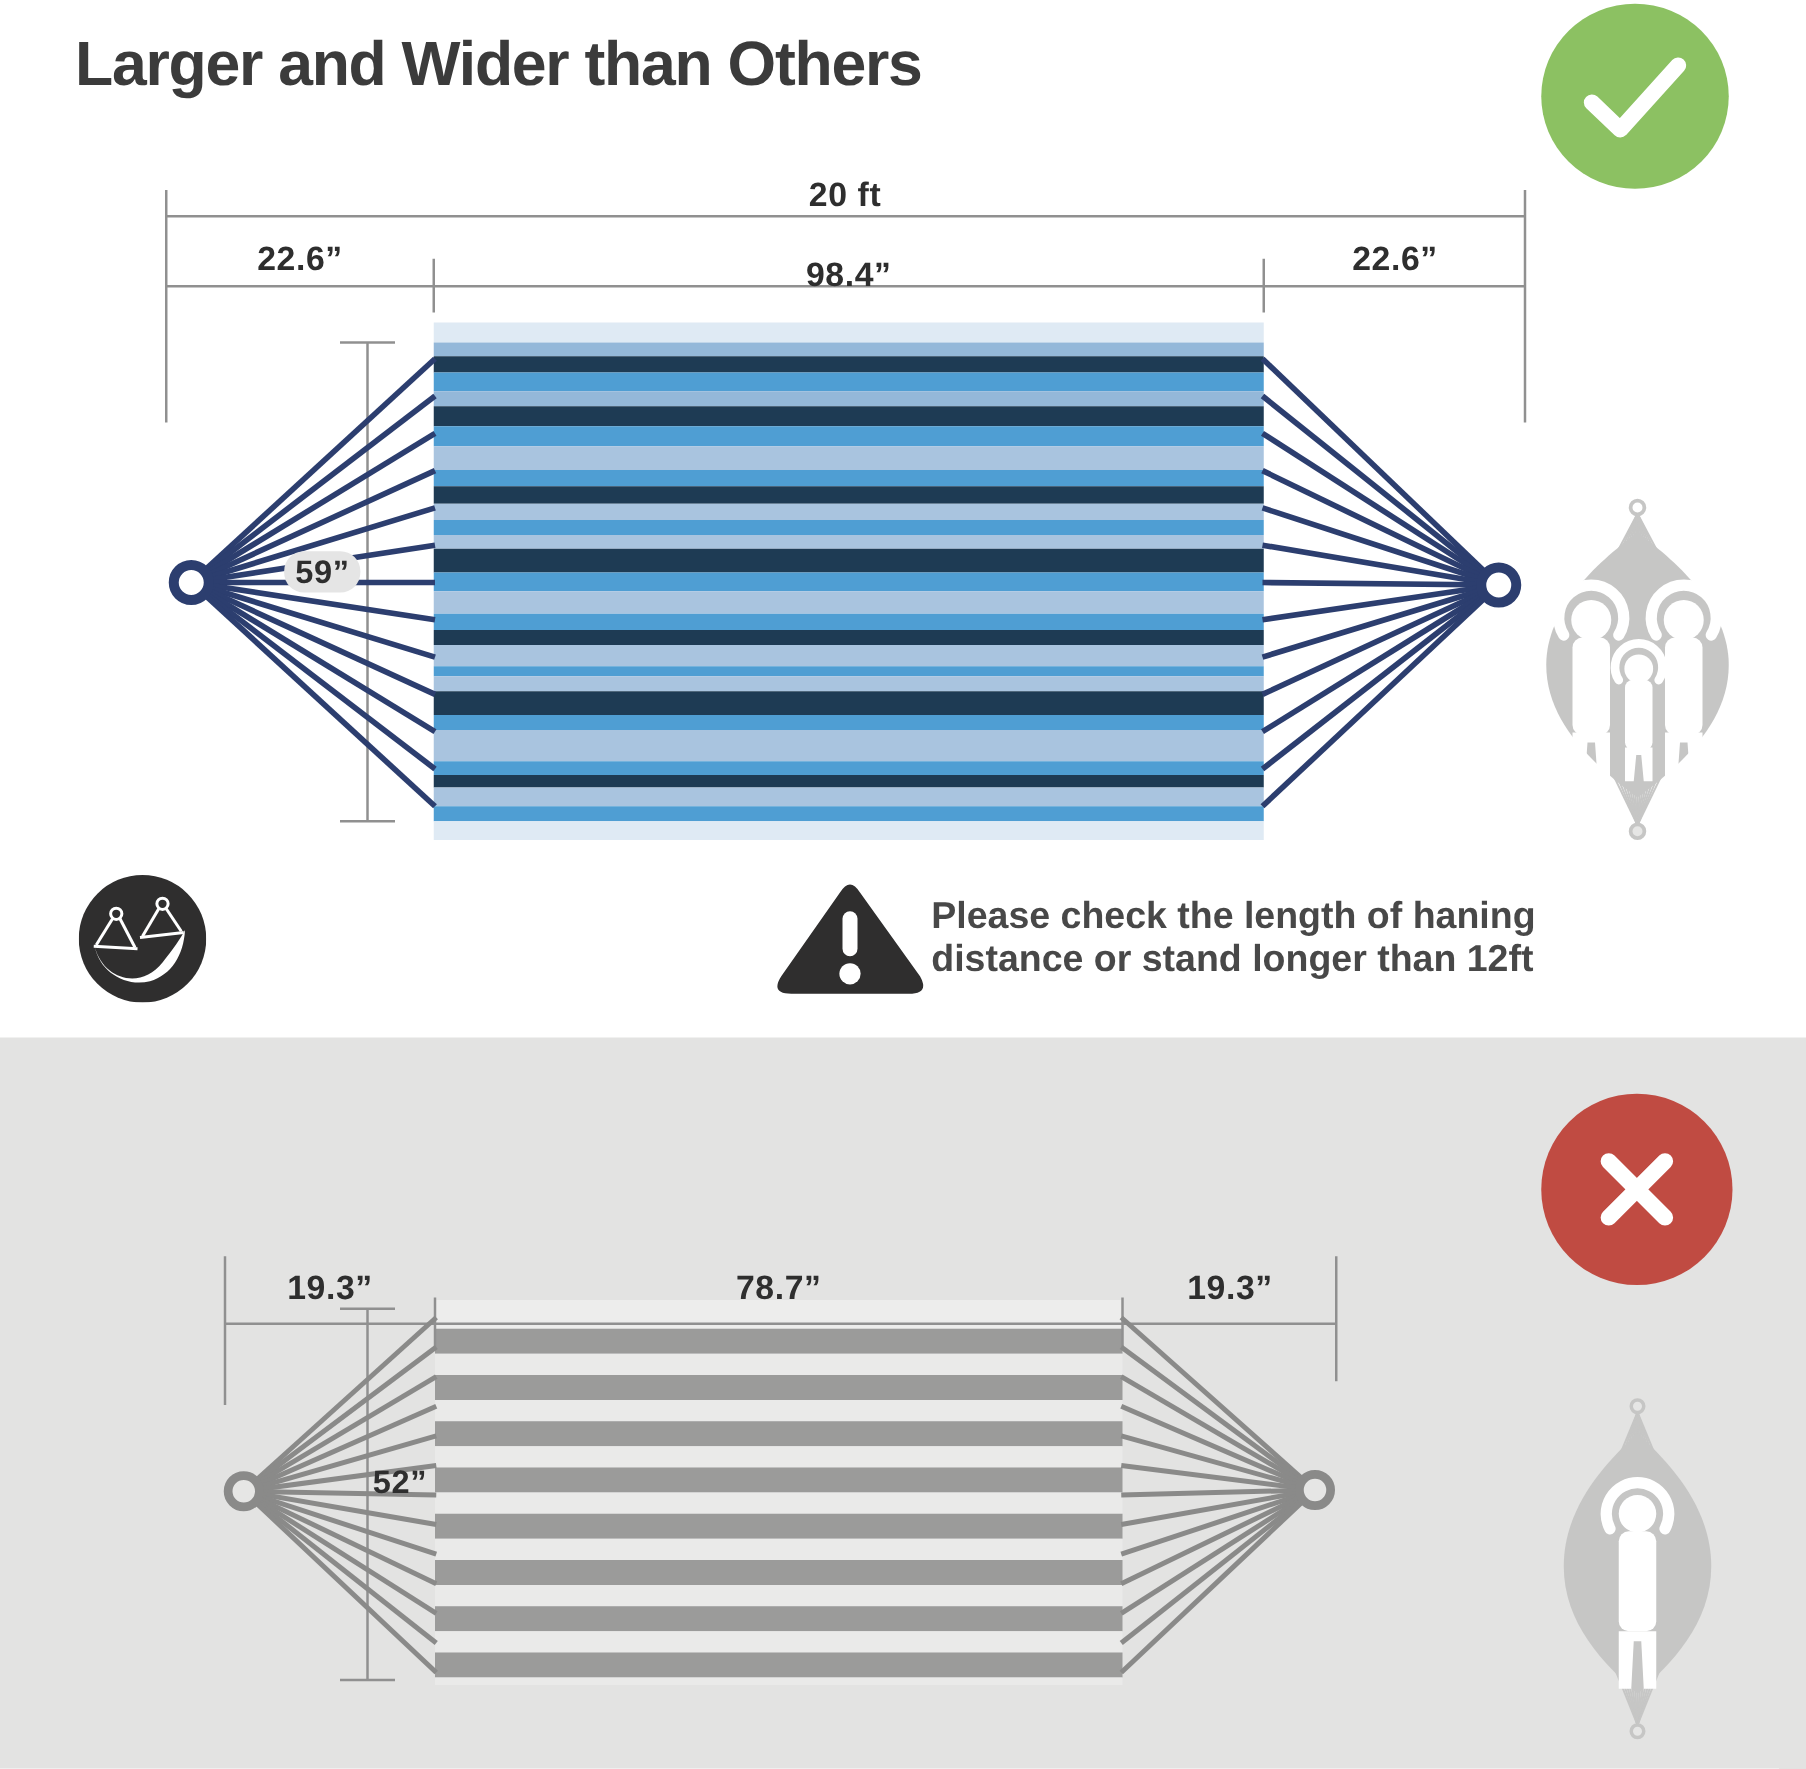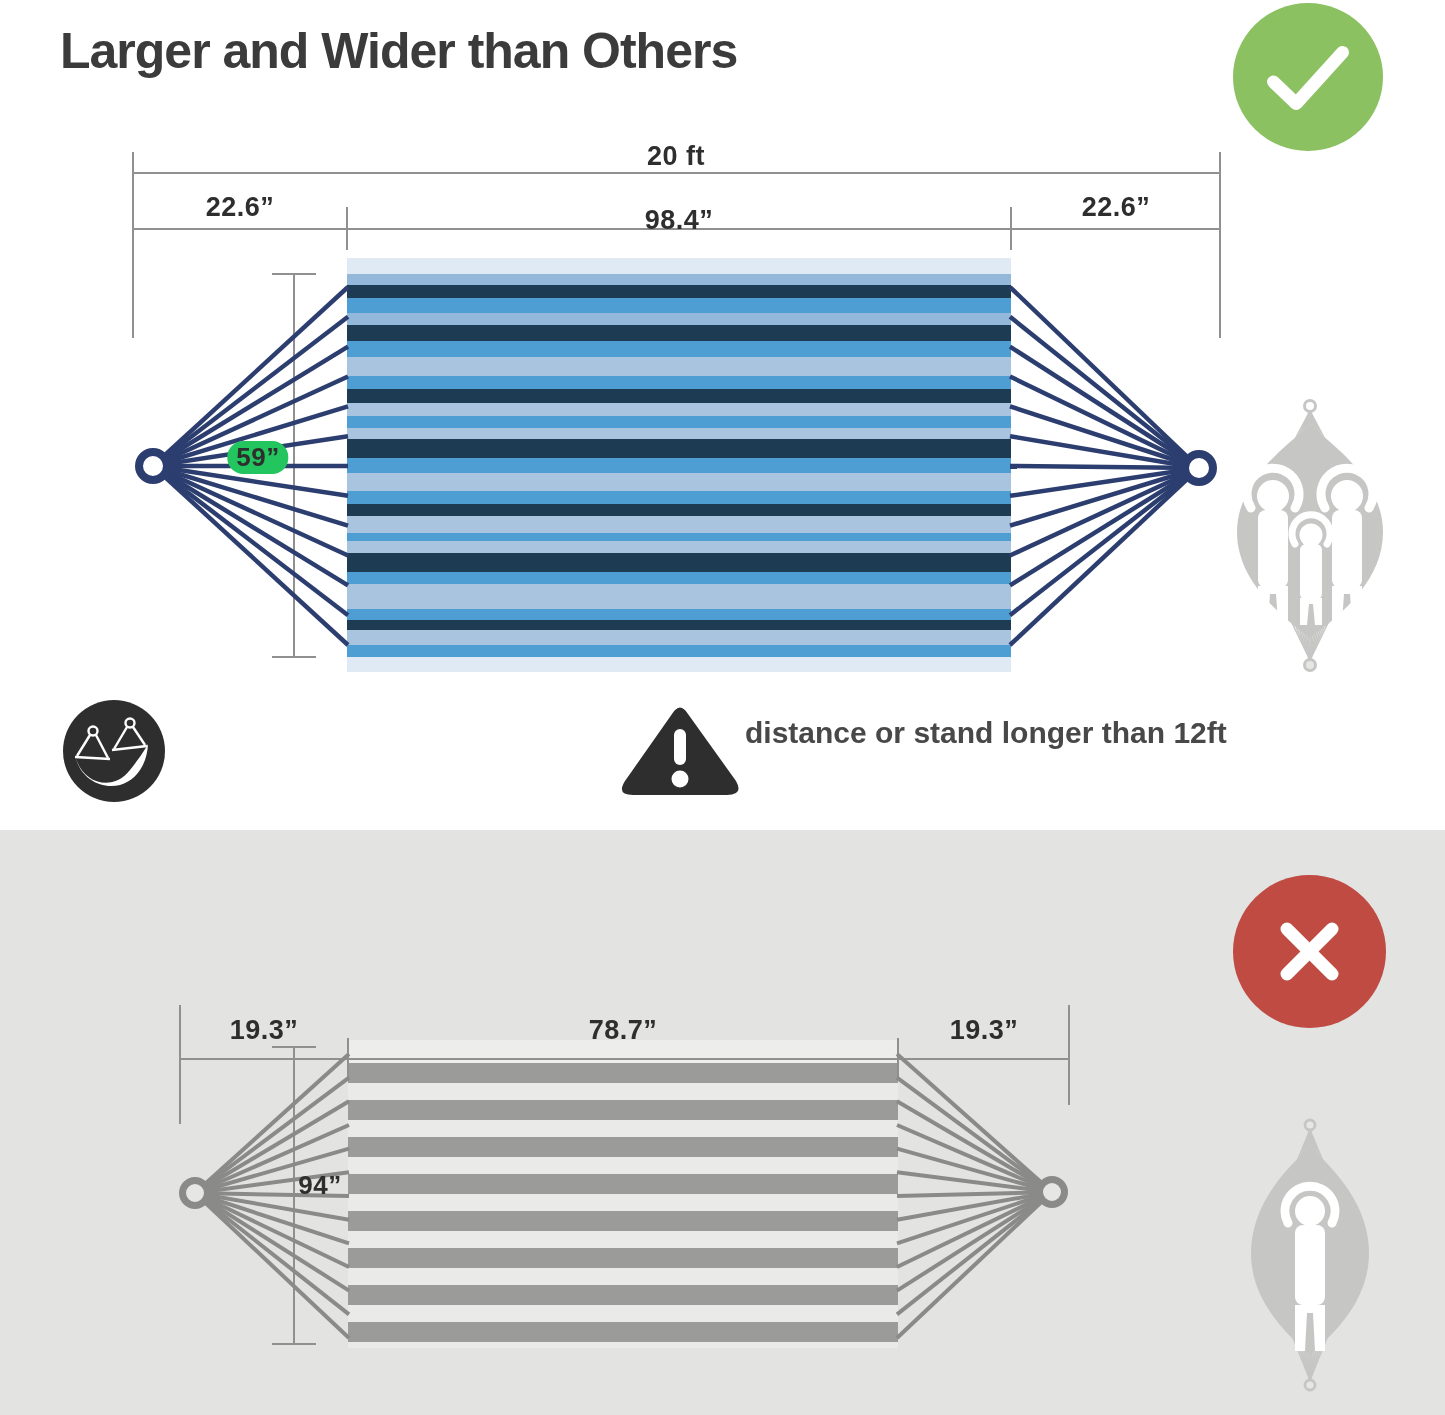--- a/index.html
+++ b/index.html
@@ -6,21 +6,21 @@
   #canvas{position:relative;width:1445px;height:1415px;overflow:hidden;
           font-family:"Liberation Sans",sans-serif;}
   .section{position:absolute;left:0;width:1445px;}
   #hero-bg{top:0;height:830px;background:var(--page-bg);}
   #others-bg{top:830px;height:585px;background:var(--section-other-bg);}
   .big-title{position:absolute;font-weight:800;color:var(--title-text);letter-spacing:-1px;white-space:nowrap;}
   #hero-title{left:60px;top:22px;font-size:50px;}
   #others-title{left:60px;top:876px;font-size:58px;}
   .dim-label{position:absolute;transform:translateX(-50%);font-size:27px;font-weight:700;
              color:var(--label-text);white-space:nowrap;letter-spacing:0.5px;}
-  .pill{background:#22c55e;border-radius:16px;padding:1px 9px;}
+  .pill{background:#e5e5e5;border-radius:16px;padding:1px 9px;}
   .badge{position:absolute;border-radius:50%;display:flex;align-items:center;justify-content:center;}
   #check-badge{left:1233px;top:3px;width:150px;height:148px;background:var(--check-badge);}
   #cross-badge{left:1233px;top:875px;width:153px;height:153px;background:var(--cross-badge);}
   .fabric{position:absolute;display:flex;flex-direction:column;z-index:1;}
   #fabric-hero{left:347px;top:258px;width:664px;height:414px;}
   #fabric-others{left:348px;top:1040px;width:550px;height:308px;}
   .fabric>div{width:100%;}
   #linework{position:absolute;left:0;top:0;z-index:2;pointer-events:none;}
   .labels{position:absolute;left:0;top:0;z-index:3;width:100%;height:100%;pointer-events:none;}
   .info-text{position:absolute;font-size:30px;font-weight:700;line-height:35px;
@@ -278,27 +278,28 @@
   <div class="labels">
     <div id="hero-title" class="big-title">Larger and Wider than Others</div>
 
     <div class="dim-label" style="left:676px;top:141px;">20 ft</div>
     <div class="dim-label" style="left:240px;top:192px;">22.6”</div>
     <div class="dim-label" style="left:679px;top:205px;">98.4”</div>
     <div class="dim-label" style="left:1116px;top:192px;">22.6”</div>
     <div class="dim-label pill" style="left:258px;top:441px;font-size:26px;">59”</div>
 
     <div id="info-text-2" class="info-text">
+      <div>Please check the length of haning</div>
       <div>distance or stand longer than 12ft</div>
     </div>
 
     <div class="dim-label" style="left:264px;top:1015px;">19.3”</div>
     <div class="dim-label" style="left:623px;top:1015px;">78.7”</div>
     <div class="dim-label" style="left:984px;top:1015px;">19.3”</div>
-    <div class="dim-label" style="left:320px;top:1170px;font-size:26px;">94”</div>
+    <div class="dim-label" style="left:320px;top:1170px;font-size:26px;">52”</div>
   </div>
 
   <div id="check-badge" class="badge">
     <svg width="150" height="148" viewBox="0 0 150 150">
       <polyline points="40,80 63,102 110,50" style="fill:none;stroke:var(--badge-glyph);stroke-width:13;stroke-linecap:round;stroke-linejoin:round"></polyline>
     </svg>
   </div>
   <div id="cross-badge" class="badge">
     <svg width="153" height="153" viewBox="0 0 153 153">
       <line x1="54" y1="54" x2="99" y2="99" style="stroke:var(--badge-glyph);stroke-width:13;stroke-linecap:round"></line>

